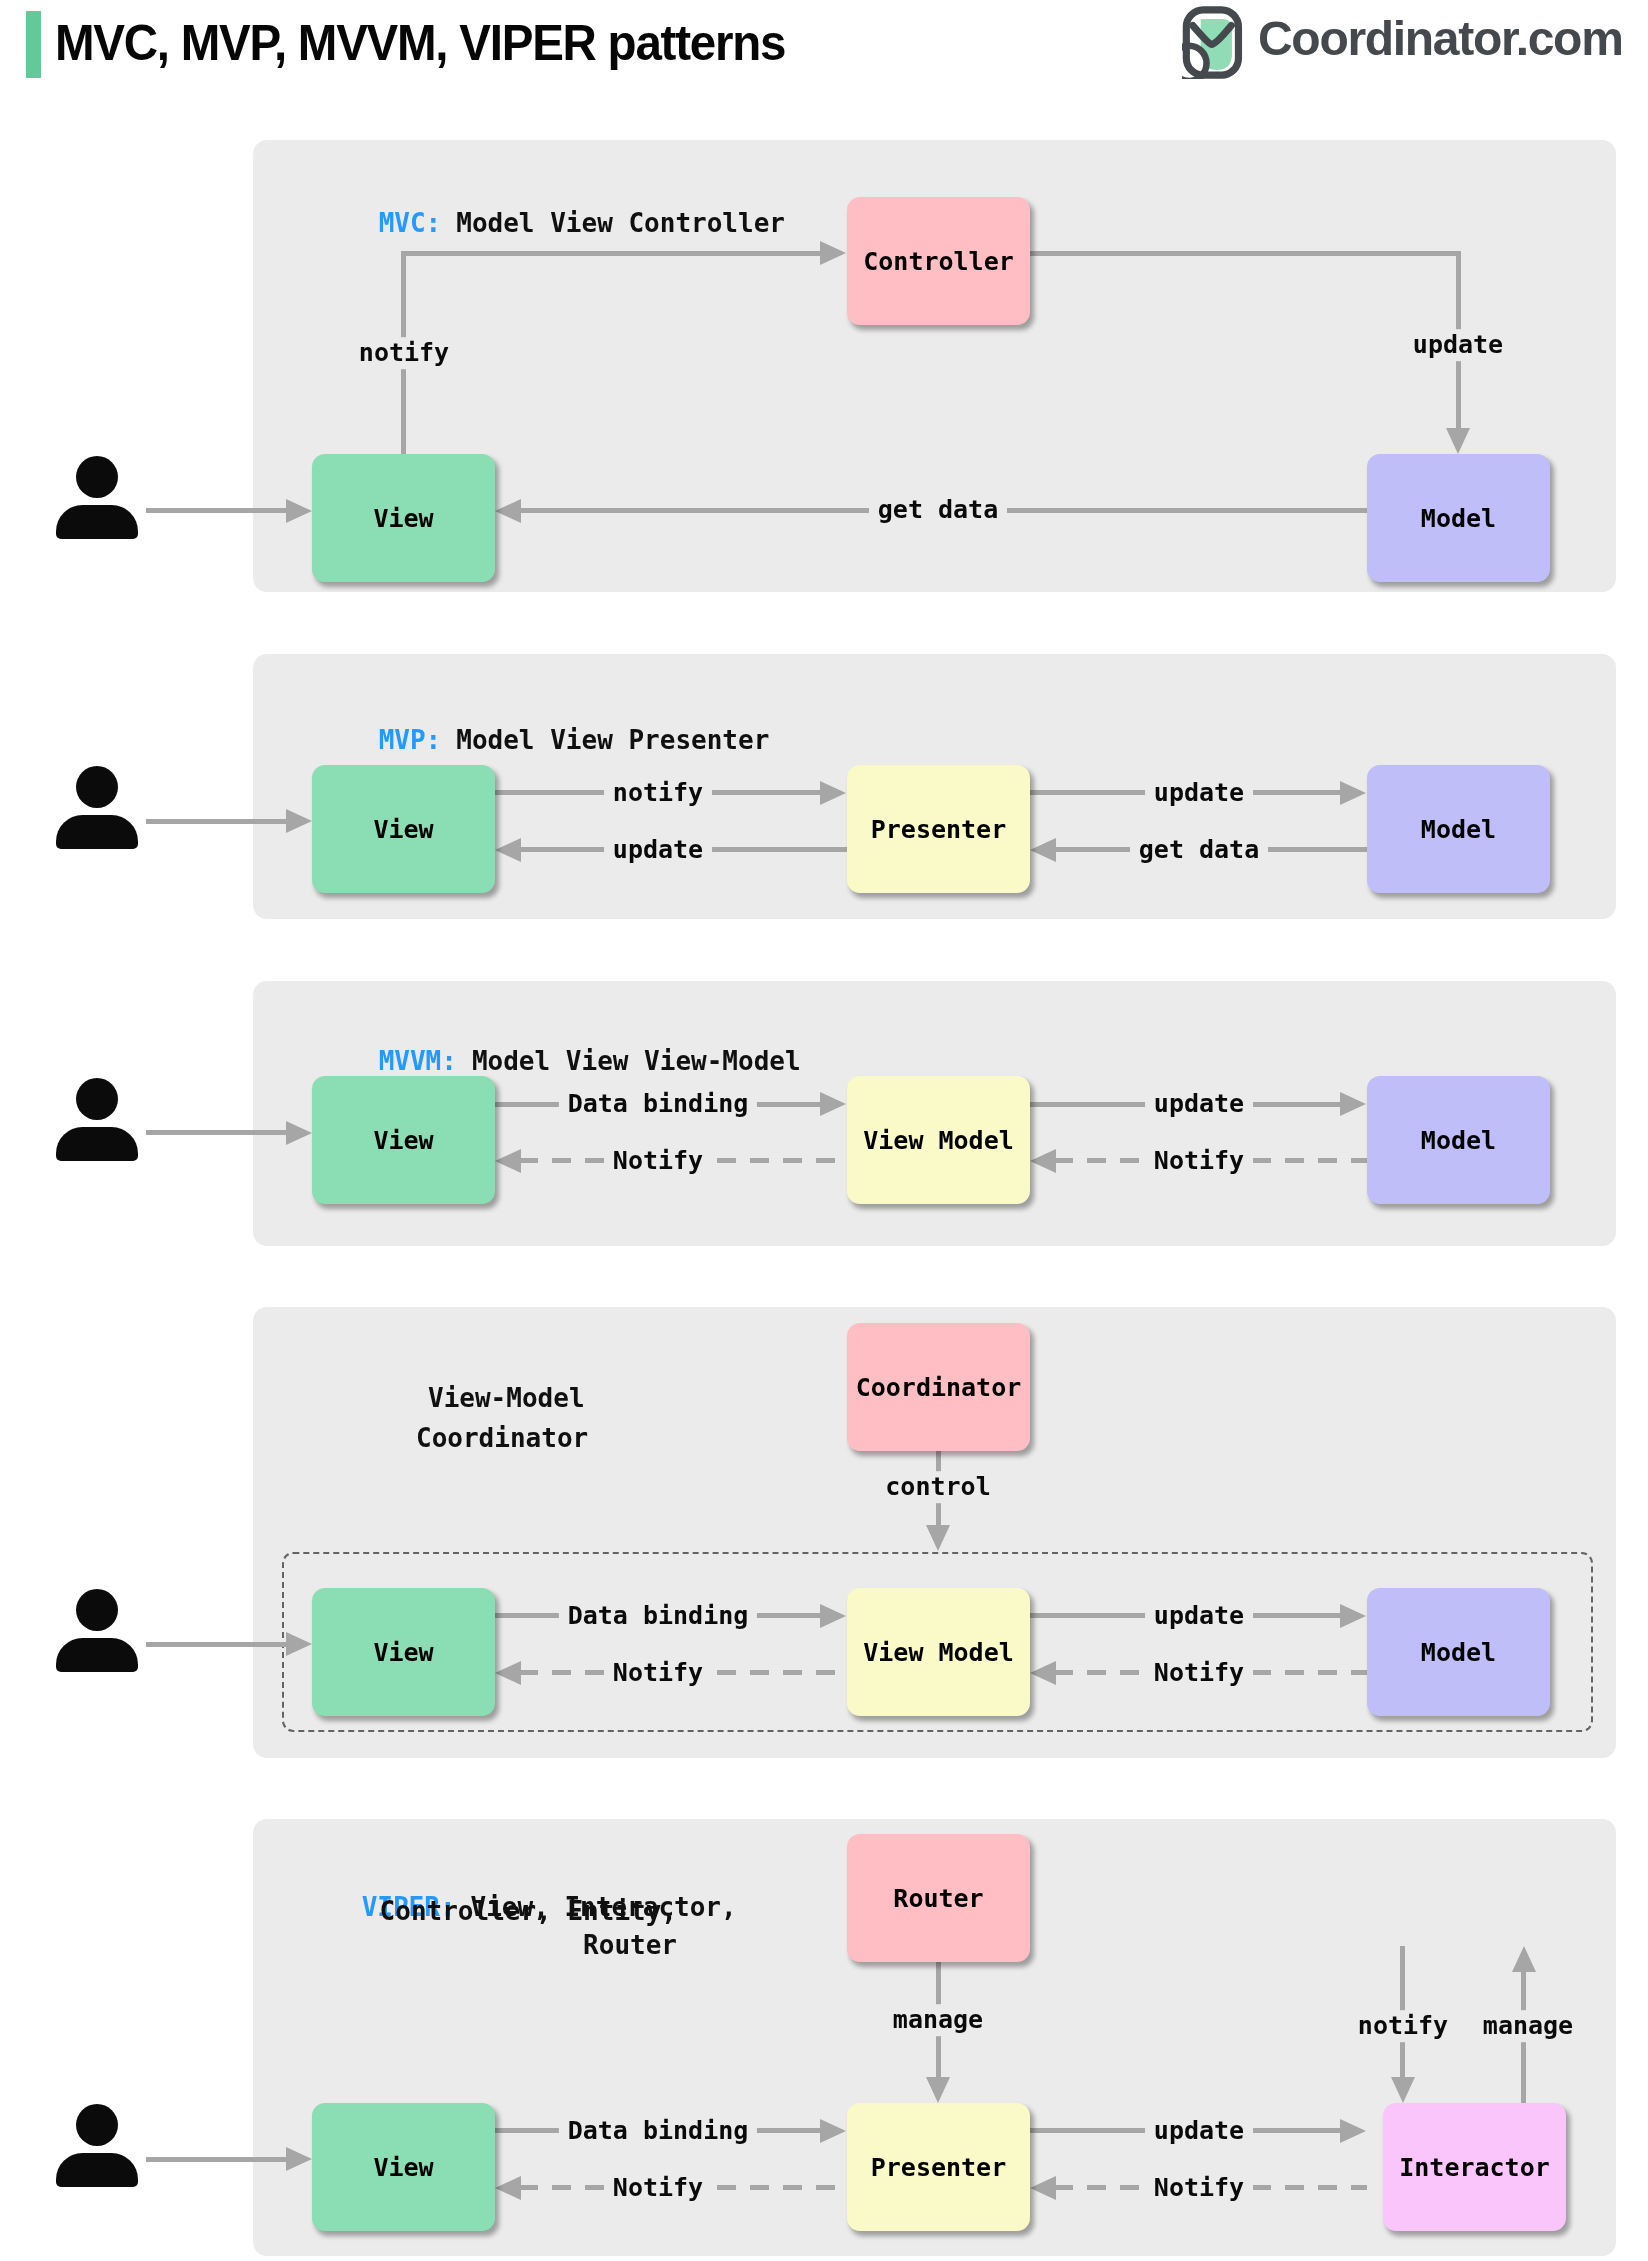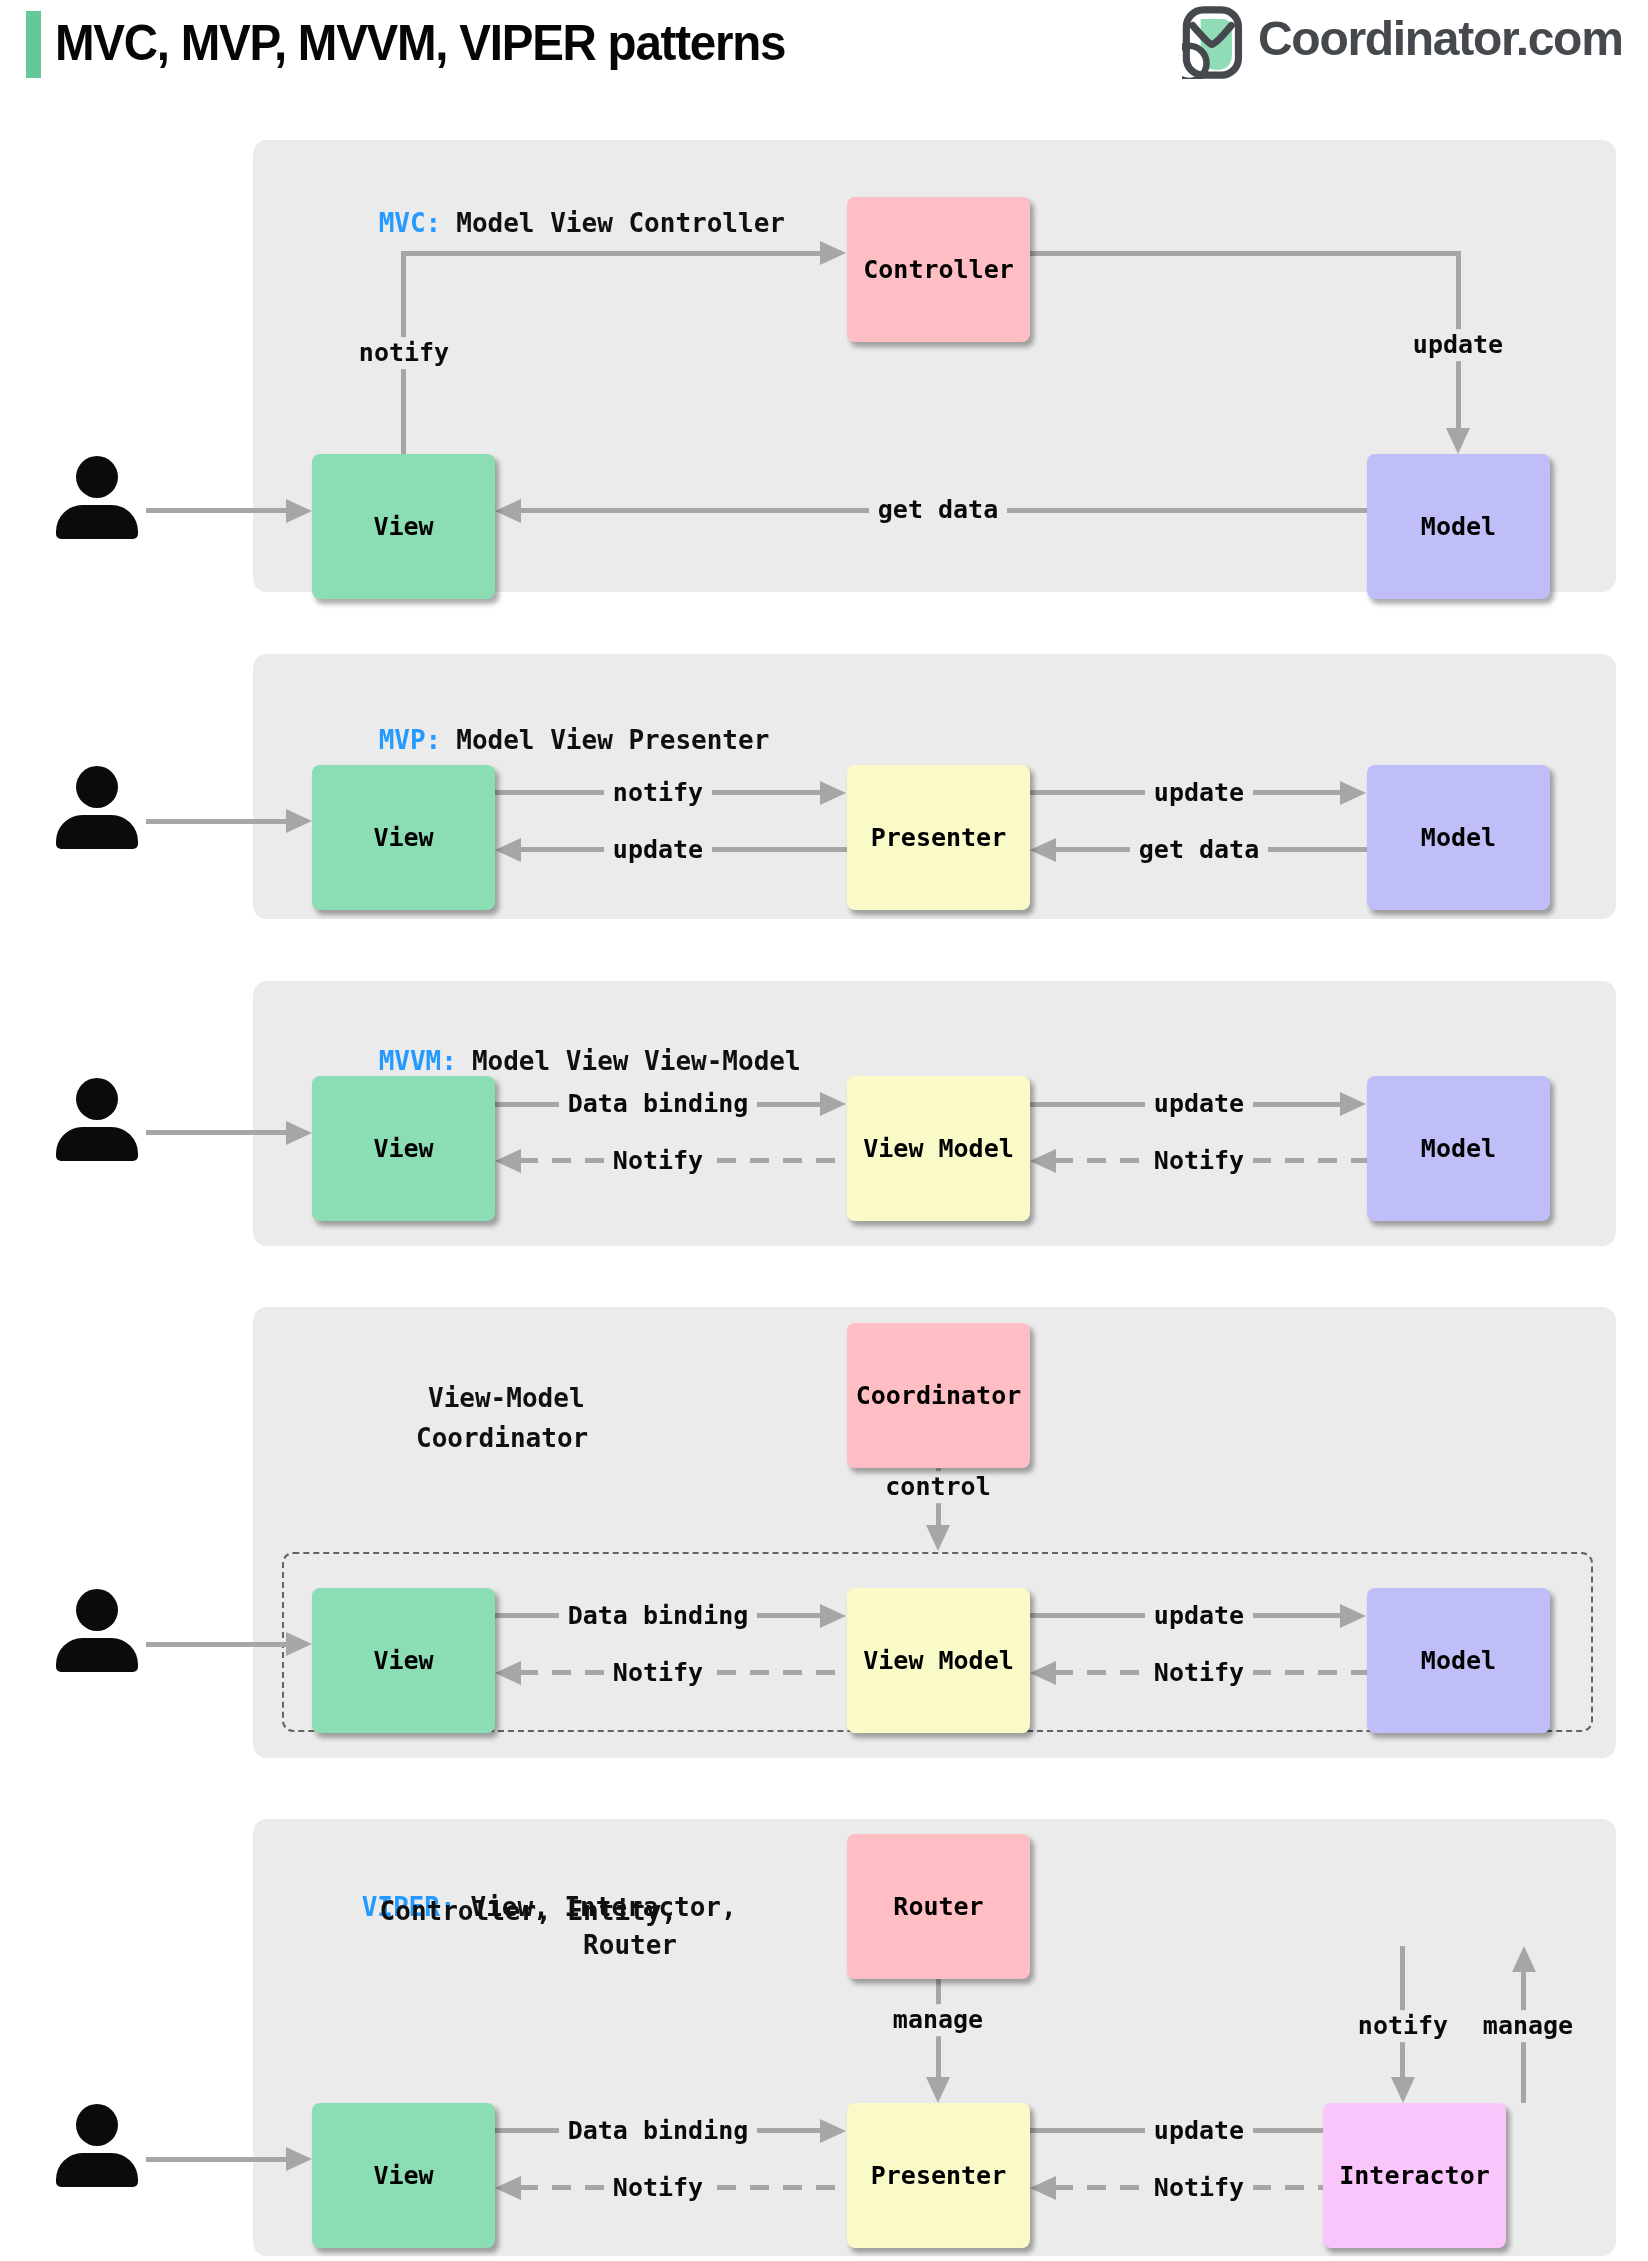--- a/index.html
+++ b/index.html
@@ -22,21 +22,21 @@
   .panel { position:absolute; left:238px; width:1363px; background:var(--panel_bg);
            border-radius:14px; }
 
   
   .phead { position:absolute; font-size:26px; font-weight:700; color:#101010; white-space:pre; }
   .abbr  { color:var(--blue); }
   .rest  { margin-left:15px; }
   .r-align { width:378px; text-align:right; }
 
   
-  .box { position:absolute; width:183px; height:145px; border-radius:8px;
+  .box { position:absolute; width:183px; height:128px; border-radius:13px;
          display:flex; align-items:center; justify-content:center;
          font-size:25px; font-weight:700; color:#000;
          box-shadow:3.8px 4.4px 5px rgba(0,0,0,.33); }
   .green   { background:var(--view_green); }
   .pink    { background:var(--pink); }
   .yellow  { background:var(--yellow); }
   .purple  { background:var(--purple); }
   .magenta { background:var(--magenta); }
 
   
@@ -250,21 +250,21 @@
   <div class="arr-l" style="left:1015px; top:2176px;"></div>
   <div class="elabel" style="left:1184px; top:2188px;">Notify</div>
 
   <div class="h-dash" style="left:504px; top:2185px; width:328px;"></div>
   <div class="arr-l" style="left:480px; top:2176px;"></div>
   <div class="elabel" style="left:643px; top:2188px;">Notify</div>
 
   <div class="box pink" style="left:832px; top:1834px;">Router</div>
   <div class="box green" style="left:297px;  top:2103px;">View</div>
   <div class="box yellow" style="left:832px; top:2103px;">Presenter</div>
-  <div class="box magenta" style="left:1308px; top:2103px;">Interactor</div>
+  <div class="box magenta" style="left:1368px; top:2103px;">Interactor</div>
 
   <div class="person" style="left:41px; top:2104px;">
     <div class="p-head"></div>
     <div class="p-body"></div>
   </div>
   <div class="h-line" style="left:131px; top:2157px; width:144px;"></div>
   <div class="arr-r" style="left:271px; top:2147px;"></div>
 
 </div>
 

